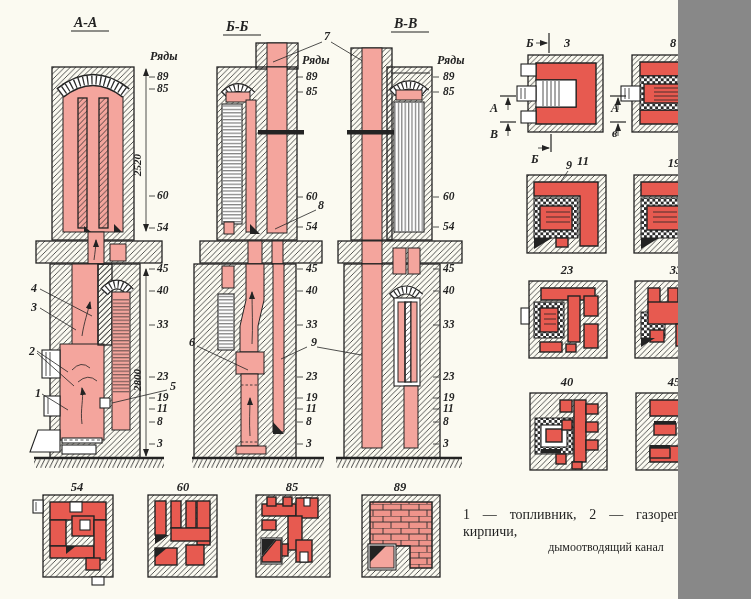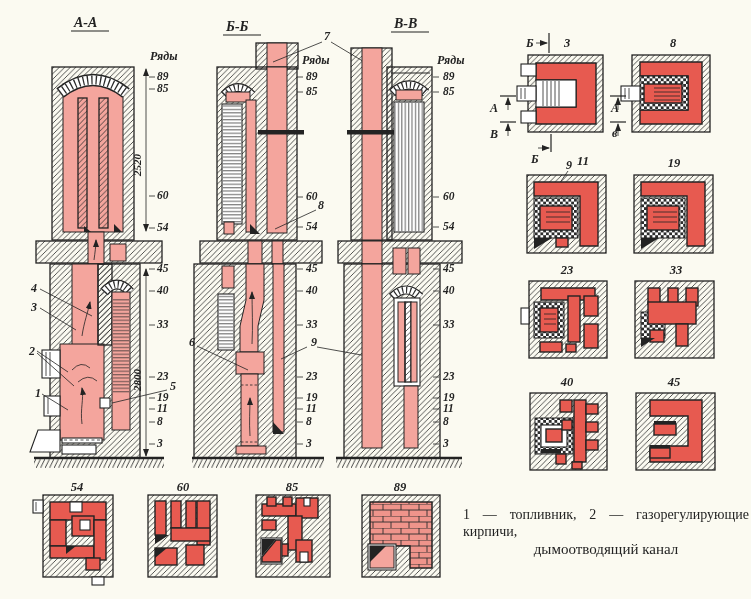--- a/index.html
+++ b/index.html
@@ -1,19 +1,19 @@
 <!DOCTYPE html>
 <html style="--paper: #fbfaf1; --pink: #f4a59d; --red: #e75a50; --brick: #ef948b; --ink: #232323;"><head>
 <meta charset="utf-8">
 <style>
   :root{
     --paper:#fbfaf1; --pink:#f4a59d; --red:#e75a50; --brick:#ef948b; --ink:#232323;
   }
   html,body{margin:0;padding:0;background:#888;}
-  .page{position:relative;width:751px;height:599px;background:var(--paper);overflow:hidden;
+  .page{position:relative;width:678px;height:599px;background:var(--paper);overflow:hidden;
         font-family:"Liberation Serif",serif;}
   svg{position:absolute;left:0;top:0;}
   
   .h  {fill:url(#hatch);stroke:var(--ink);stroke-width:1.3;}
   .p  {fill:var(--pink);stroke:var(--ink);stroke-width:1;}
   .w  {fill:#fff;stroke:var(--ink);stroke-width:1.1;}
   .r  {fill:var(--red);stroke:var(--ink);stroke-width:1.4;}
   .ck {fill:url(#checker);stroke:var(--ink);stroke-width:1;}
   .blk{fill:var(--ink);stroke:none;}
   .ln {stroke:var(--ink);stroke-width:1.2;fill:none;}
@@ -27,21 +27,21 @@
   .rows{font:italic bold 12px "Liberation Serif",serif;}
   .num {font:italic bold 11.5px "Liberation Serif",serif;dominant-baseline:middle;}
   .dim {font:italic bold 11px "Liberation Serif",serif;text-anchor:middle;}
   .co  {font:italic bold 12px "Liberation Serif",serif;dominant-baseline:middle;}
   .plbl{font:italic bold 12.5px "Liberation Serif",serif;text-anchor:middle;}
   .cm  {font:italic bold 12px "Liberation Serif",serif;}
   
   .caption{position:absolute;left:463px;top:506px;width:286px;color:var(--ink);}
   .cap-title{font-weight:bold;font-size:13.2px;line-height:1.22;}
   .cap-line{font-size:14px;line-height:1.22;text-align:justify;}
-  .cap-last{font-size:15px;line-height:1.22;text-align:center;}
+  .cap-last{font-size:12px;line-height:1.22;text-align:center;}
 </style>
 </head>
 <body>
 
 <div class="page">
 <svg width="751" height="599" viewBox="0 0 751 599">
   <defs>
     <pattern id="hatch" width="5.5" height="5.5" patternUnits="userSpaceOnUse">
       <path d="M0,5.5 L5.5,0" stroke="#2b2b2b" stroke-width="0.8"></path>
     </pattern>

